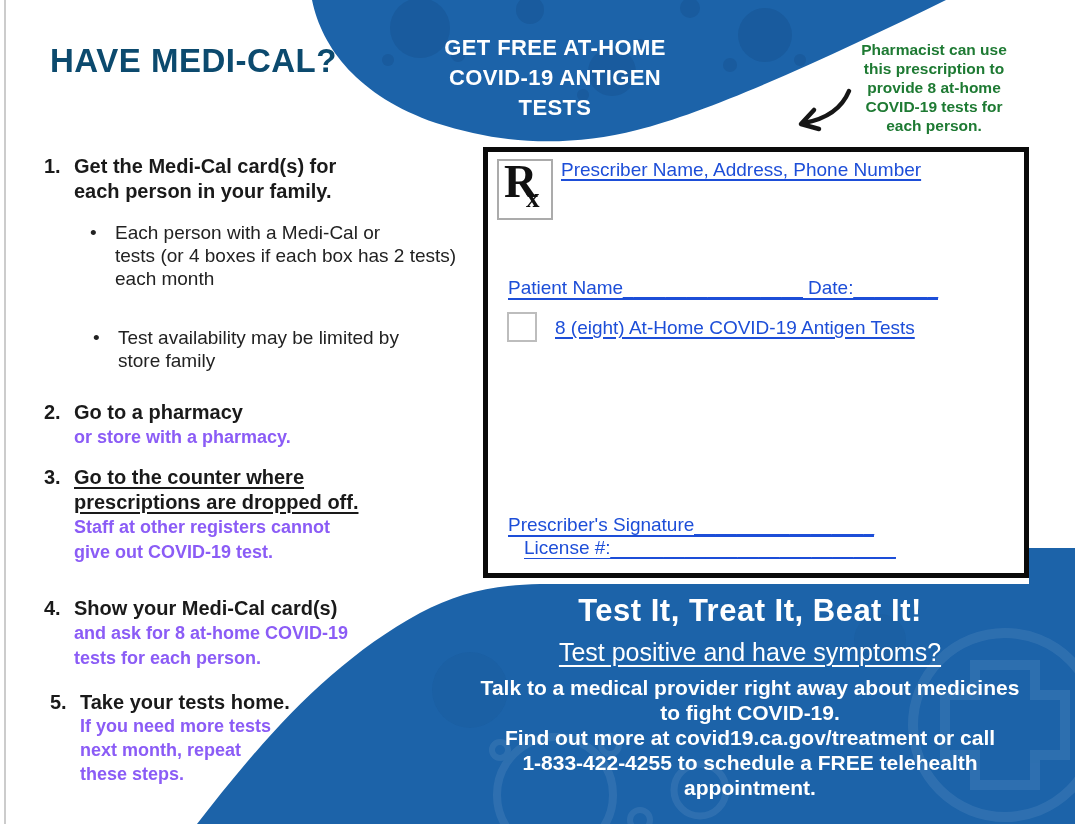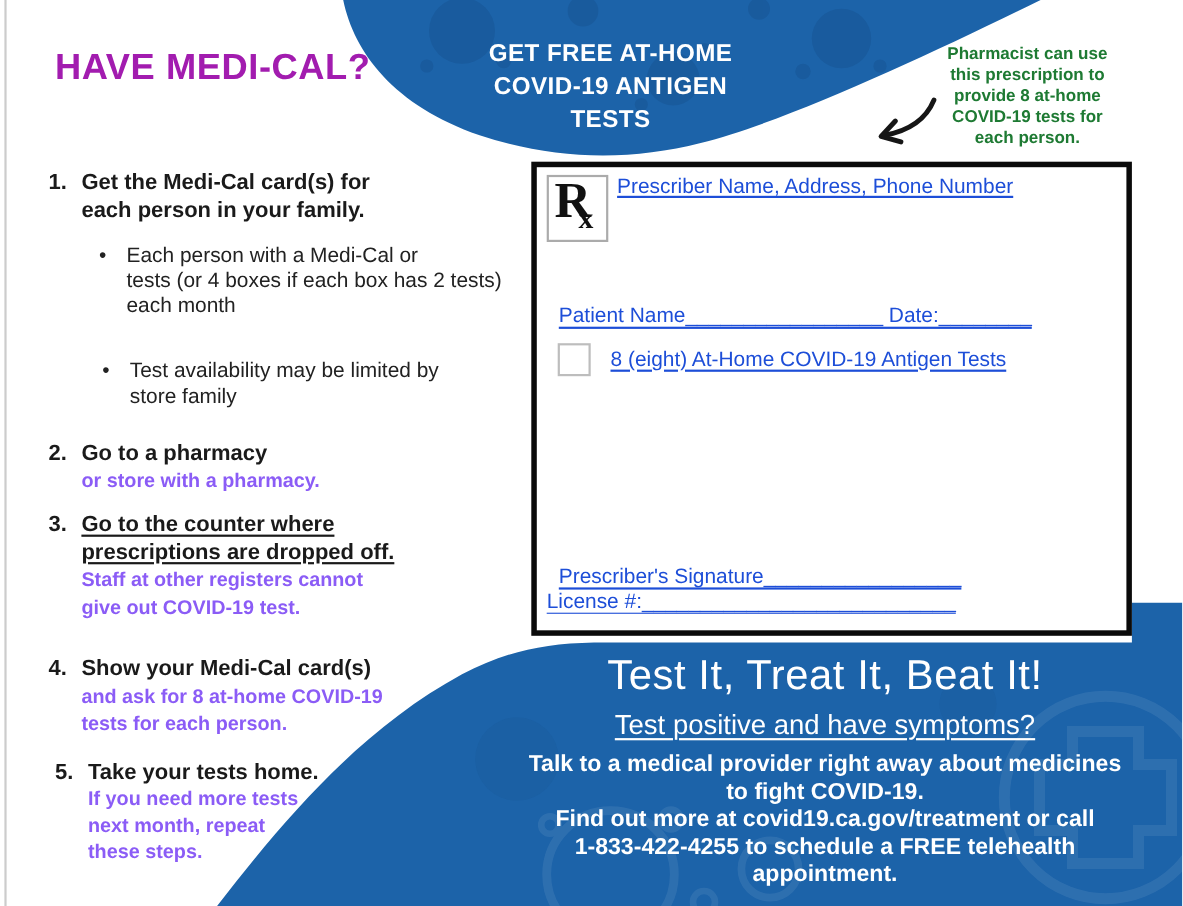--- a/index.html
+++ b/index.html
@@ -13,21 +13,21 @@
   }
   .abs{position:absolute;}
 
   
   .edge-line{left:4px;top:0;width:2px;height:824px;background:#cccccc;}
 
   
   #deco-svg{left:0;top:0;width:1075px;height:824px;}
 
   
-  .page-title{left:50px;top:42px;font-size:33px;font-weight:bold;color:#a21caf;letter-spacing:.5px;}
+  .page-title{left:50px;top:42px;font-size:33px;font-weight:bold;color:#0c4a6e;letter-spacing:.5px;}
   .page-subtitle{left:50px;top:86px;font-size:23px;font-weight:bold;color:#111;}
 
   .step{display:flex;}
   .step .num{width:28px;flex:0 0 28px;font-weight:bold;font-size:20px;line-height:25px;}
   .step .lines{margin-left:2px;}
   .step .t{font-size:20px;font-weight:bold;line-height:25px;white-space:nowrap;}
   .step .b{font-size:18px;font-weight:bold;line-height:25px;white-space:nowrap;color:#8b5cf6;}
   .step .u{text-decoration:underline;text-underline-offset:3px;text-decoration-thickness:2px;}
   #step-1{left:44px;top:154px;}
   #step-2{left:44px;top:400px;}
@@ -57,25 +57,25 @@
   .rx-r{position:absolute;left:5px;top:-6px;font-family:"Liberation Serif", serif;font-weight:600;font-size:46px;color:#111;}
   .rx-x{position:absolute;left:27px;top:22px;font-family:"Liberation Serif", serif;font-weight:600;font-size:27px;color:#111;}
   .form-text{position:absolute;font-size:19px;white-space:nowrap;color:#1d4ed8;}
   .u1{text-decoration:underline;text-underline-offset:3px;text-decoration-thickness:1.5px;}
   .u2{text-decoration:underline;text-underline-offset:4px;text-decoration-thickness:1.5px;}
   .prescriber-header{left:73px;top:7px;}
   .patient-line{left:20px;top:125px;}
   .rx-checkbox{position:absolute;left:19px;top:160px;width:26px;height:26px;border:2px solid #bdbdbd;background:#fff;}
   .checkbox-label{left:67px;top:165px;}
   .signature-line{left:20px;top:362px;}
-  .license-line{left:9px;top:385px;text-decoration:underline;}
+  .license-line{left:36px;top:385px;text-decoration:underline;}
 
   
   .bottom-banner{left:445px;top:593px;width:610px;text-align:center;color:#ffffff;}
-  .bb-headline{font-size:38px;font-weight:normal;letter-spacing:.5px;margin-bottom:9px;}
+  .bb-headline{font-size:31px;font-weight:bold;letter-spacing:.5px;margin-bottom:9px;}
   .bb-question{font-size:25px;font-weight:normal;text-decoration:underline;text-underline-offset:4px;
     text-decoration-thickness:2px;margin-bottom:8px;}
   .bb-line{font-size:21px;font-weight:bold;line-height:25px;white-space:nowrap;}
 </style>
 </head>
 <body>
 
 <div id="flyer">
 
   <svg id="deco-svg" class="abs" viewBox="0 0 1075 824">

